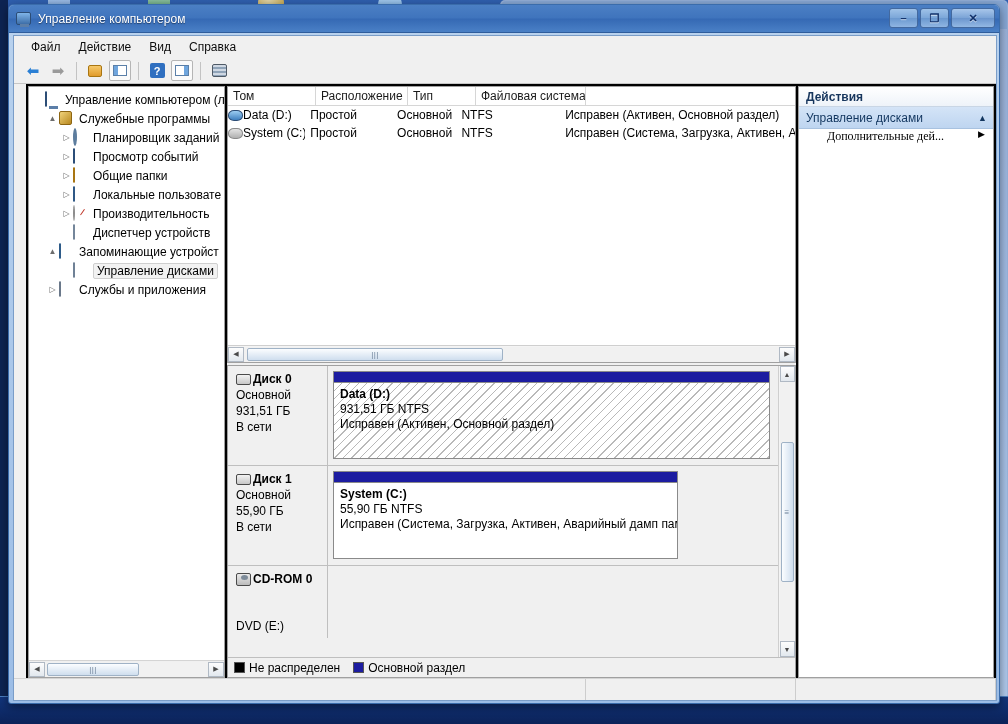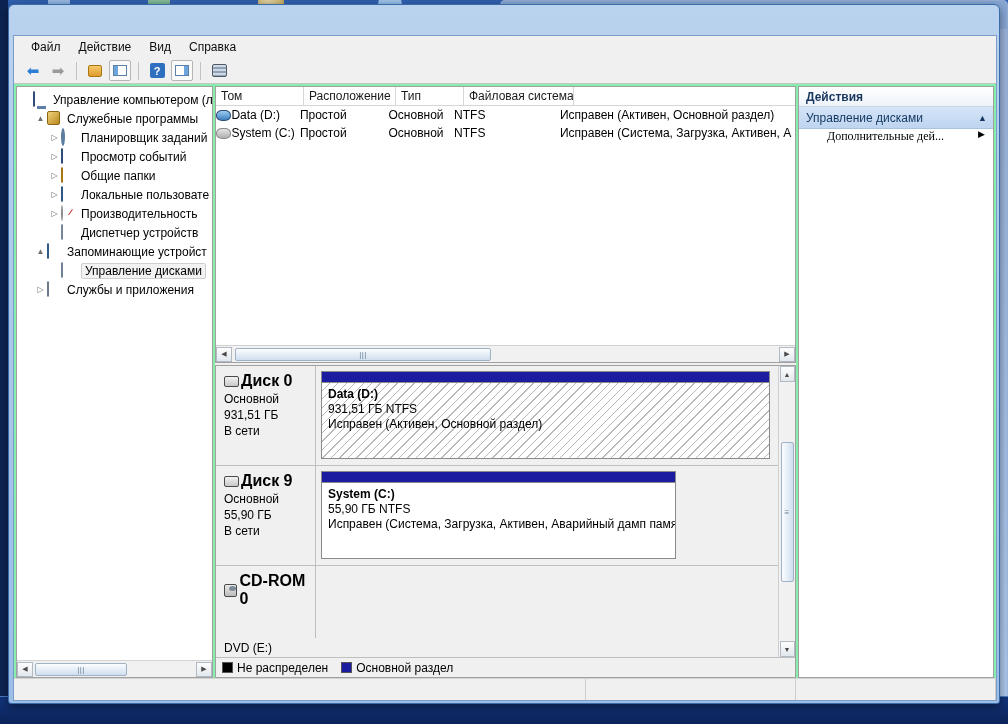--- a/index.html
+++ b/index.html
@@ -105,21 +105,21 @@
   #toolbar {
     height: 26px; display: flex; align-items: center;
     background: #f0f0f0; padding-left: 8px; gap: 3px;
     border-bottom: 1px solid #c6c6c6;
   }
   .tbsep { width: 1px; height: 18px; background: #c3c3c3; margin: 0 4px; }
   .tbtn { width: 22px; height: 21px; display:flex; align-items:center; justify-content:center; }
   .tbtn.framed { border: 1px solid #b5b5b5; background: #fafafa; border-radius: 2px; }
 
   
-  #workspace { flex: 1; display: flex; min-height: 0; background: #86efac; }
+  #workspace { flex: 1; display: flex; min-height: 0; background: #000000; margin-left: 12px; }
 
   
   #treepane {
     width: 197px; background: #fff;
     border: 1px solid #a0a0a0; border-right: 1px solid #a0a0a0;
     margin: 2px 0 0 2px;
     display: flex; flex-direction: column; min-height: 0;
   }
   #tree { flex: 1; overflow: hidden; padding: 3px 0 0 3px; }
   .tnode { display: flex; align-items: center; height: 19px; white-space: nowrap; }
@@ -166,21 +166,21 @@
     background: #f0f0f0; border: 1px solid #a0a0a0;
     display: flex; flex-direction: column;
   }
   #graphscrollwrap { flex: 1; display: flex; min-height: 0; }
   #graphlist { flex: 1; min-width: 0; overflow: hidden; background: #f0f0f0; }
   .diskrow { display: flex; border-bottom: 1px solid #bfbfbf; background: #f0f0f0; }
   .diskinfo {
     width: 100px; flex: 0 0 100px; padding: 6px 6px 4px 8px;
     border-right: 1px solid #bfbfbf; background: #f0f0f0;
   }
-  .diskinfo .dname { font-size: 16px; font-weight: bold; color: #000; display:flex; align-items:center; }
+  .diskinfo .dname { font-size: 12px; font-weight: bold; color: #000; display:flex; align-items:center; }
   .diskinfo .dline { font-size: 12px; color: #000; margin-top: 2px; }
   .diskbars { flex: 1; min-width: 0; padding: 5px 8px 6px 5px; display: flex; gap: 4px; }
   .part {
     border: 1px solid #8a8a8a; background: #fff;
     display: flex; flex-direction: column; min-width: 0;
   }
   .part .cap { height: 11px; background: #1c1ca0; border-bottom: 1px solid #8a8a8a; }
   .part .pbody { flex: 1; padding: 4px 6px; position: relative; overflow: hidden; }
   .part.hatched .pbody {
     background-image: repeating-linear-gradient(135deg,
@@ -308,20 +308,31 @@
   <div id="ghostwin">
     <div class="gw-title"></div>
     <div class="gw-strip"></div>
   </div>
   <div id="leftstrip"></div>
   <div id="taskbar"></div>
 </div>
 
 <div id="win">
 
+  <div id="titlebar">
+    <span class="tb-icon">
+      <span class="gl-mon" style="display:block;margin-top:1px;"></span>
+    </span>
+    <span class="tb-text">Управление компьютером</span>
+    <span class="winbtns">
+      <span class="winbtn">–</span>
+      <span class="winbtn">❐</span>
+      <span class="winbtn close">✕</span>
+    </span>
+  </div>
 
   <div id="client">
 
     <div id="menubar">
       <span class="mi">Файл</span>
       <span class="mi">Действие</span>
       <span class="mi">Вид</span>
       <span class="mi">Справка</span>
     </div>
 
@@ -498,21 +509,21 @@
                       <div class="pl">Исправен (Активен, Основной раздел)</div>
                     </div>
                   </div>
                 </div>
               </div>
 
               <div class="diskrow" style="height:100px;">
                 <div class="diskinfo">
                   <div class="dname">
                     <span class="gl-diskico"></span>
-                    <span>Диск 9</span>
+                    <span>Диск 1</span>
                   </div>
                   <div class="dline">Основной</div>
                   <div class="dline">55,90 ГБ</div>
                   <div class="dline">В сети</div>
                 </div>
                 <div class="diskbars">
                   <div class="part" style="width:79%;">
                     <div class="cap"></div>
                     <div class="pbody">
                       <div class="pl b">System  (C:)</div>

